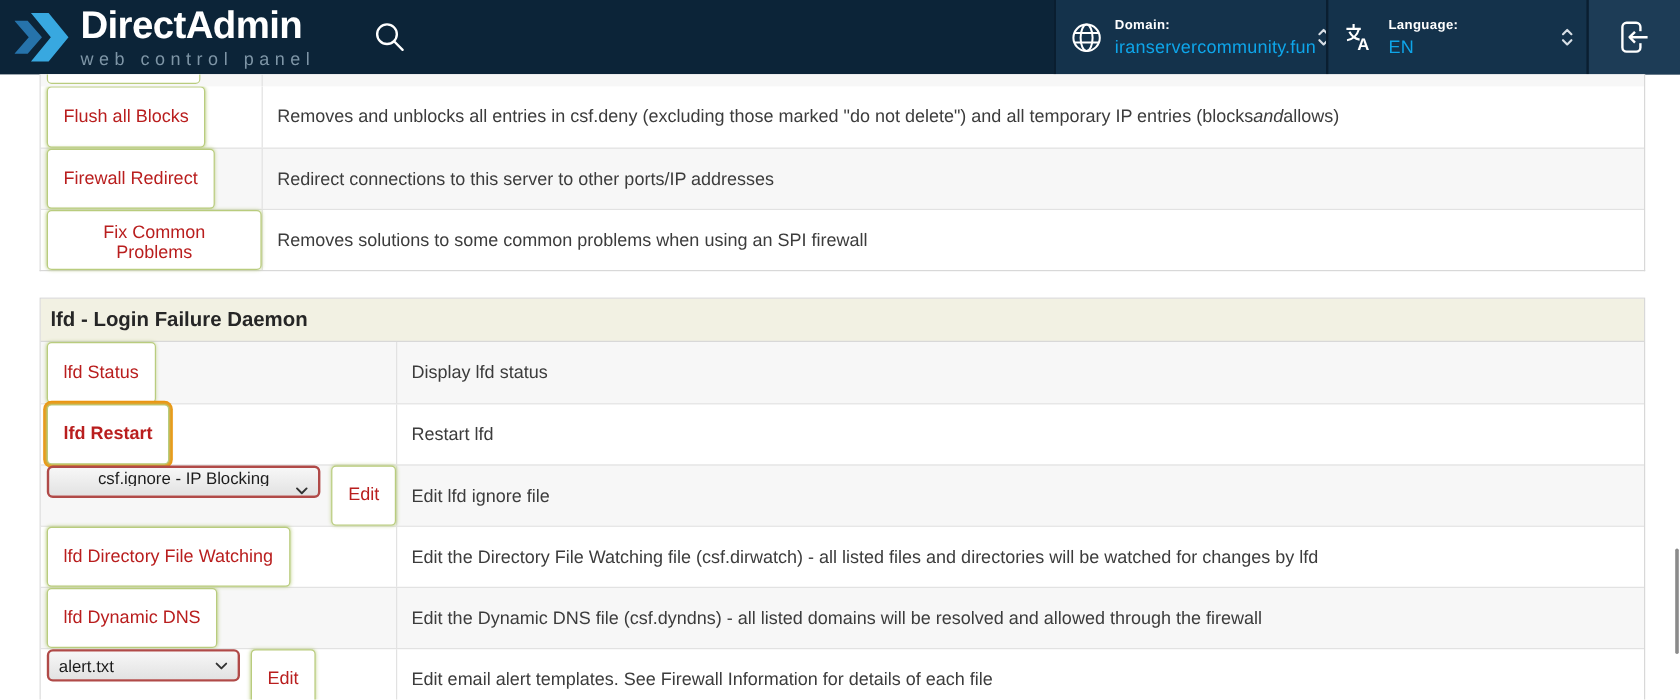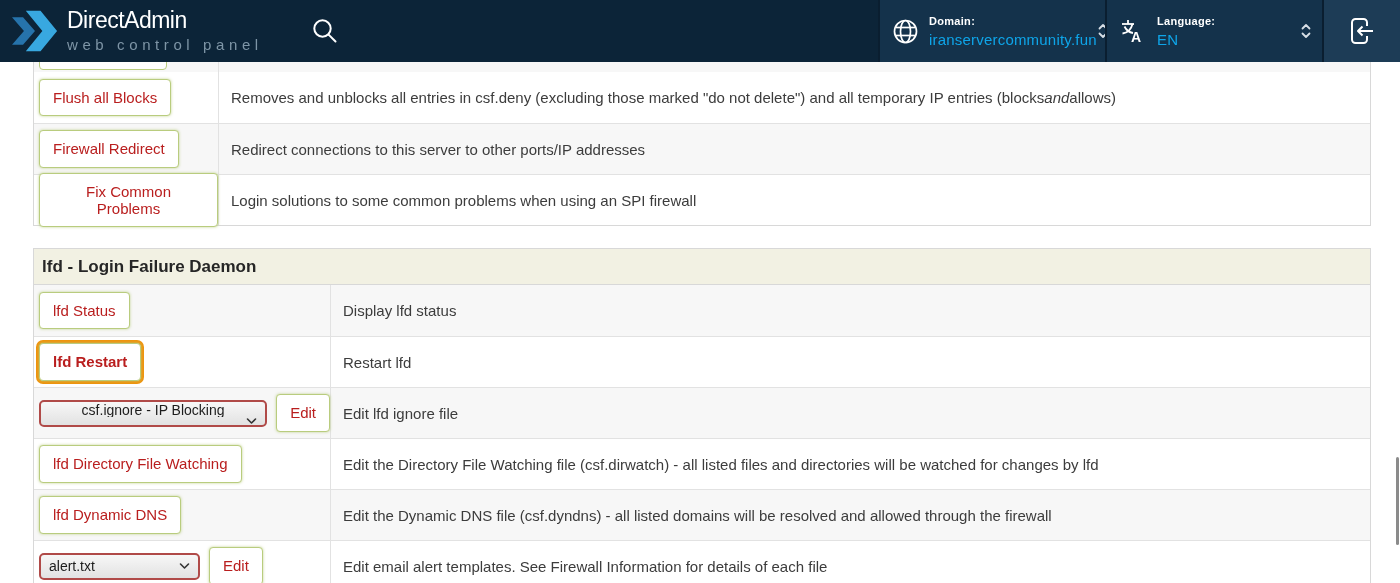--- a/index.html
+++ b/index.html
@@ -12,40 +12,40 @@
   *{box-sizing:border-box;}
   html,body{margin:0;padding:0;}
   body{
     width:1400px;height:583px;overflow:hidden;position:relative;
     background:#fff;font-family:"Liberation Sans",sans-serif;
   }
   
   .header{display:flex;height:62px;background:var(--header-bg);align-items:stretch;}
   .brand{display:flex;align-items:center;padding-left:12px;}
   .brand-text{margin-left:9px;}
-  .brand-name{color:#fff;font-size:23px;font-weight:normal;line-height:1;letter-spacing:-0.5px;}
+  .brand-name{color:#fff;font-size:32px;font-weight:bold;line-height:1;letter-spacing:-0.5px;}
   .brand-tagline{color:var(--tagline);font-size:15px;letter-spacing:4.6px;margin-top:4px;}
   .search-btn{align-self:center;margin-left:48px;cursor:pointer;display:flex;}
   .hspacer{flex:1;}
   .hbox{display:flex;align-items:center;border-left:2px solid var(--divider);background:var(--box-bg);}
   .domain-box{width:227px;padding:0 24px 0 12px;justify-content:space-between;}
   .lang-box{width:217px;padding:0 10px 0 12px;}
   .hbox .txt{margin-left:10px;}
   .hbox .lbl{color:#fff;font-size:11px;font-weight:bold;letter-spacing:.3px;}
   .hbox .val{color:#0ea5e9;font-size:15px;margin-top:4px;letter-spacing:.2px;}
   .hbox .chev{margin-left:auto;display:flex;cursor:pointer;}
   .logout-box{width:78px;background:var(--logout-bg);justify-content:center;cursor:pointer;}
   
   .tbl{position:absolute;left:33px;width:1338px;background:#fff;border:1px solid var(--table-border);}
   .tbl1{top:62px;border-top:none;}
   .tbl2{top:248px;}
   .row{display:flex;height:51px;background:#fff;}
   .row + .row{border-top:1px solid var(--row-border);}
   .row.alt{background:var(--row-alt);}
-  .c1{flex:none;display:flex;align-items:center;padding-left:5px;border-right:1px solid var(--row-border);}
+  .c1{flex:none;display:flex;padding-left:5px;border-right:1px solid var(--row-border);}
   .tbl1 .c1{width:185px;}
   .tbl2 .c1{width:297px;}
   .c2{flex:1;display:flex;align-items:center;padding-left:12px;font-size:15px;color:var(--desc-text);}
   .c2 em{font-style:italic;}
   .partial-row{height:10px;position:relative;overflow:hidden;background:var(--row-alt);display:flex;}
   .partial-row .pc1{width:185px;border-right:1px solid var(--row-border);position:relative;}
   .partial-btn{position:absolute;left:5px;top:-22px;width:128px;height:30px;background:#fff;
     border:1px solid var(--button-border);border-radius:4px;}
   .section-head{height:36px;background:var(--section-bg);border-bottom:1px solid var(--table-border);
     display:flex;align-items:center;padding-left:8px;font-size:17px;font-weight:bold;color:#262626;}
@@ -164,21 +164,21 @@
   <div class="row alt">
     <div class="c1">
       <button class="btn">Firewall Redirect</button>
     </div>
     <div class="c2">Redirect connections to this server to other ports/IP addresses</div>
   </div>
   <div class="row">
     <div class="c1">
       <button class="btn">Fix Common Problems</button>
     </div>
-    <div class="c2">Login solutions to some common problems when using an SPI firewall</div>
+    <div class="c2">Removes solutions to some common problems when using an SPI firewall</div>
   </div>
 </div>
 
 <div class="tbl tbl2">
   <div class="section-head">lfd - Login Failure Daemon</div>
 
   <div class="row alt">
     <div class="c1">
       <button class="btn">lfd Status</button>
     </div>

